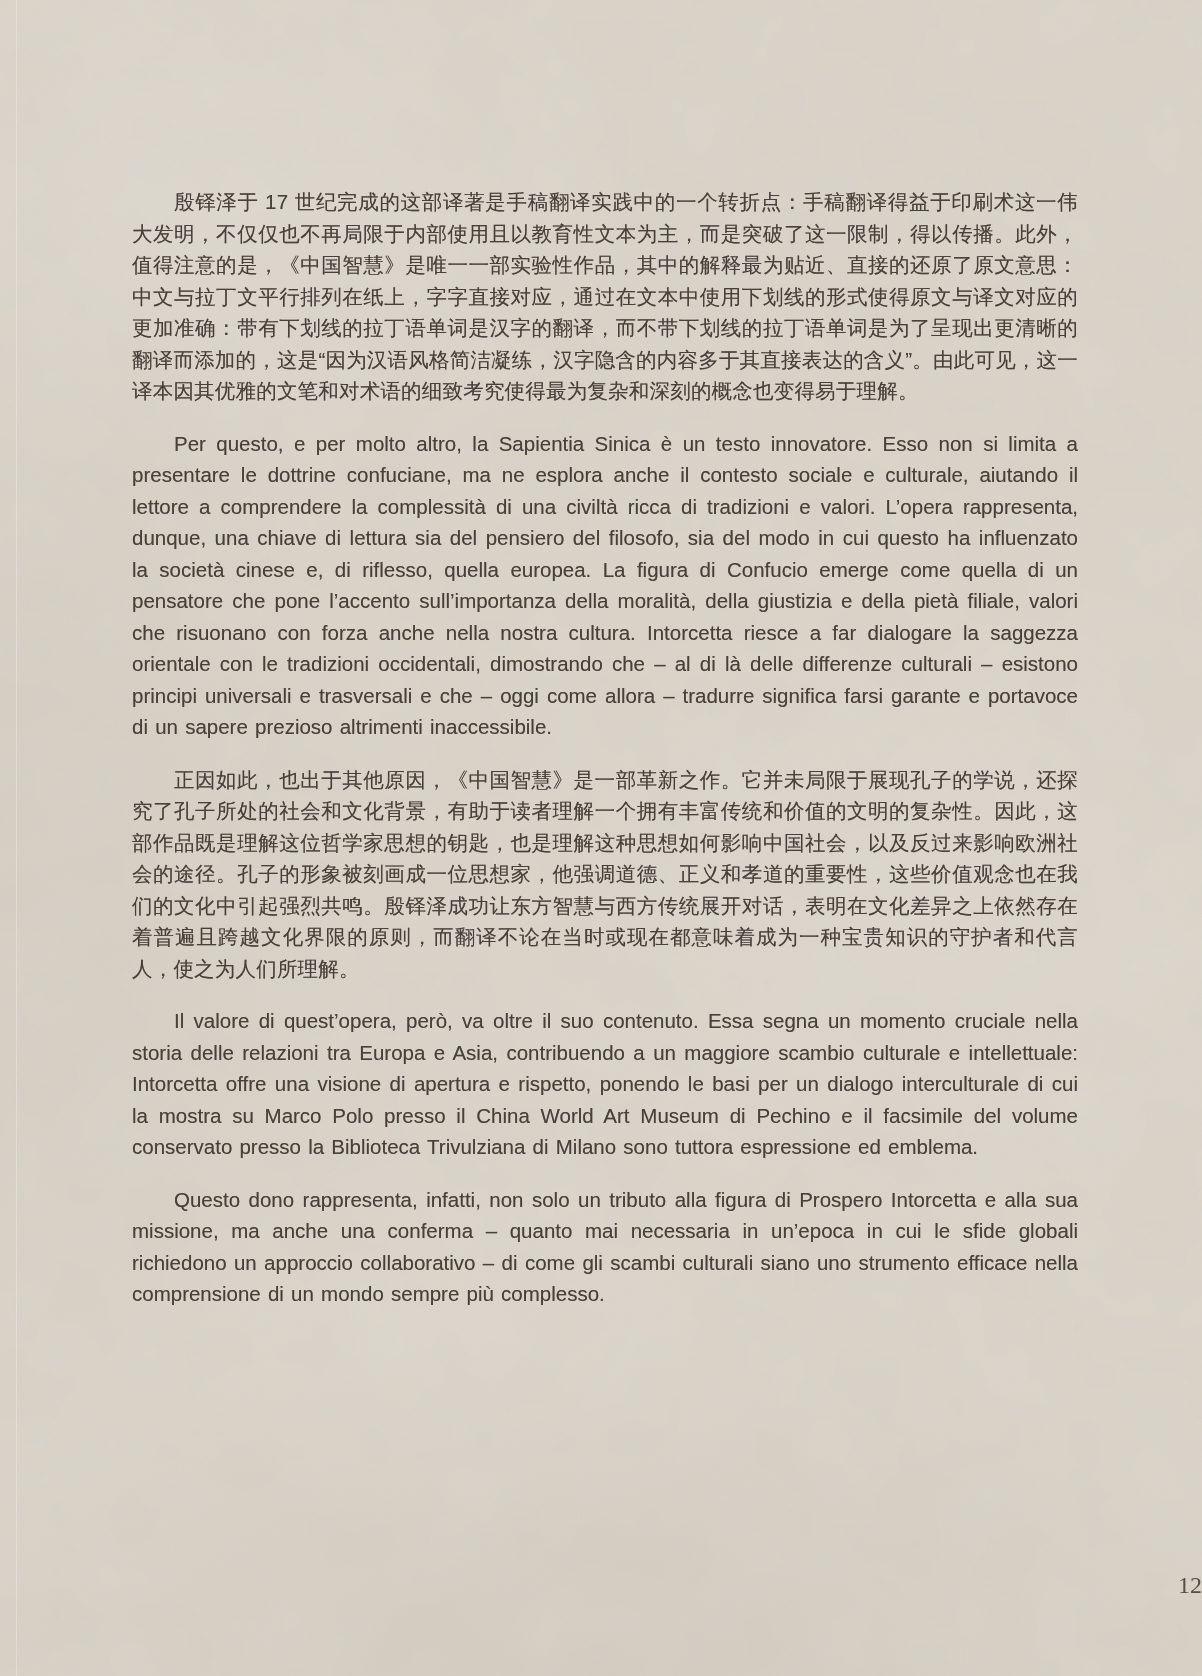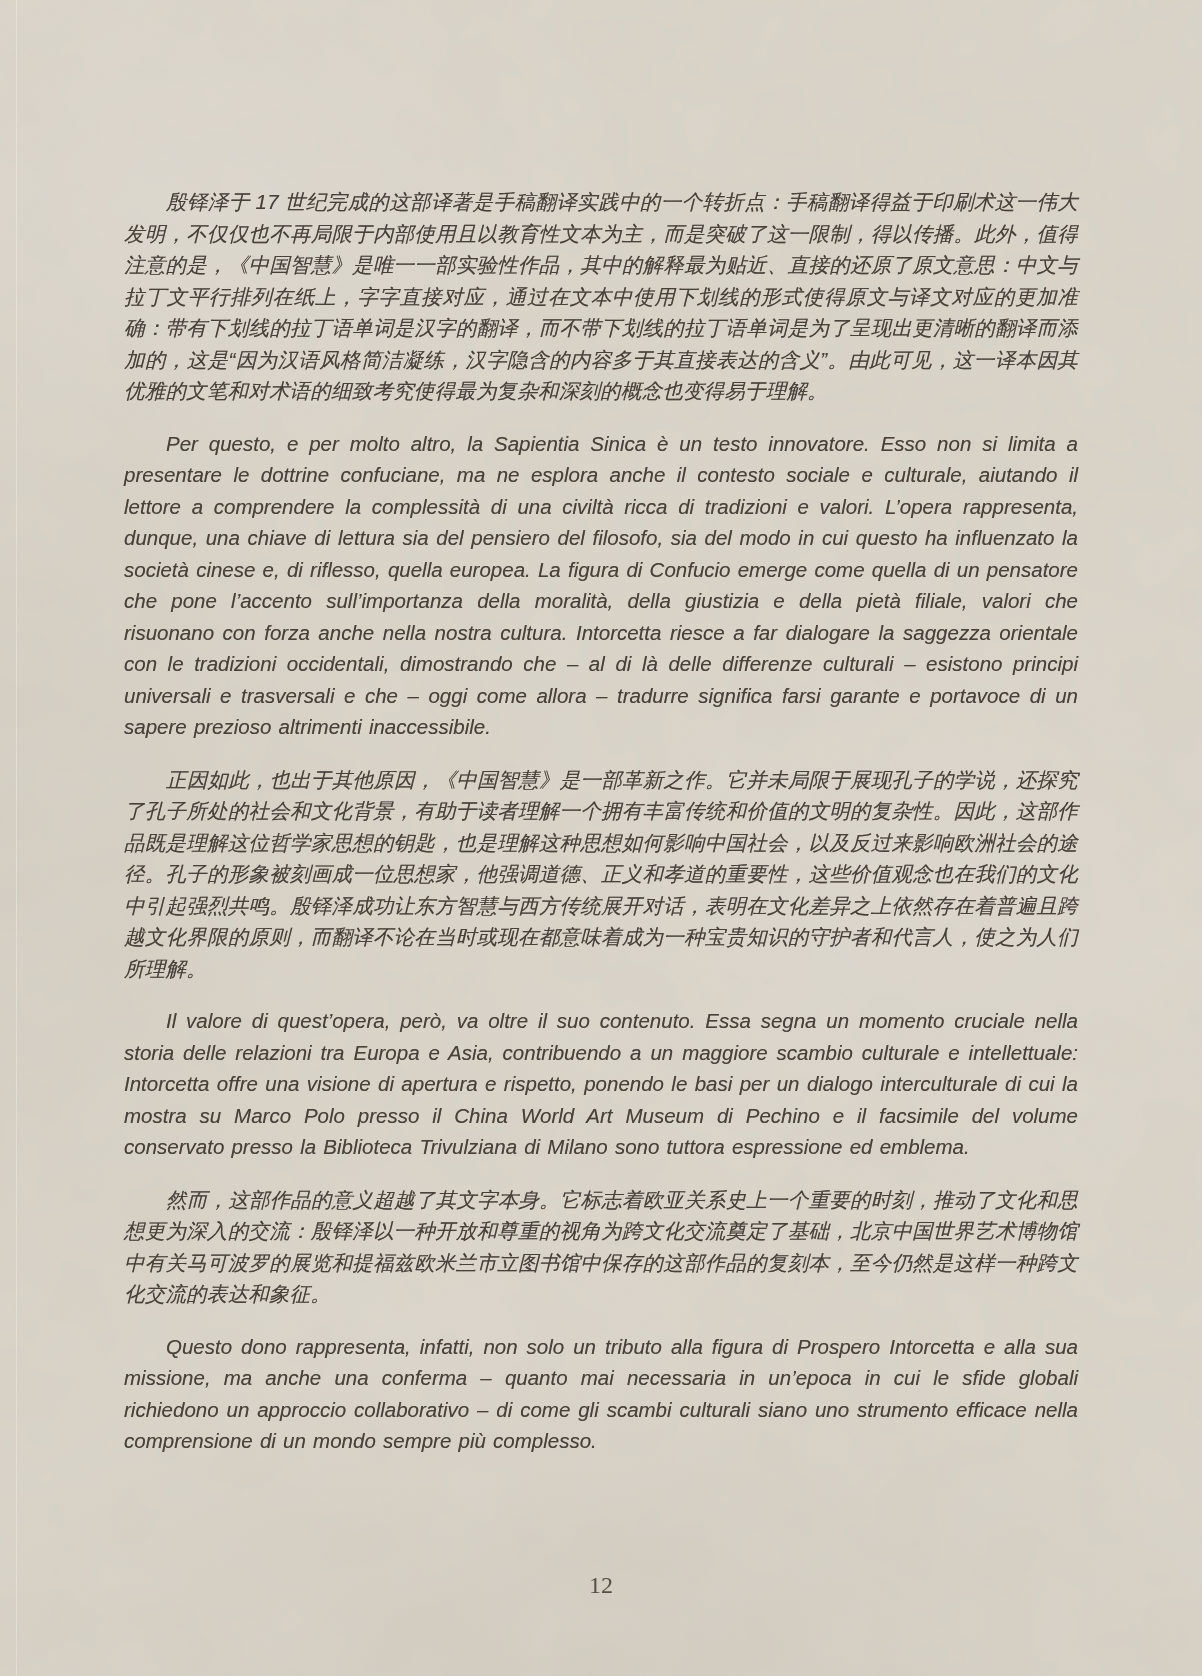--- a/index.html
+++ b/index.html
@@ -34,41 +34,40 @@
     background: rgba(255,255,255,0.30);
     pointer-events: none;
   }
   .text-block {
     position: absolute;
     left: 124px;
     top: 186px;
     width: 954px;
   }
   .para {
-    margin: 0 0 21px 0;
+    margin: 0 0 21px 8px;
     font-size: 20.5px;
     line-height: 31.5px;
     color: #474139;
     text-align: justify;
     text-indent: 42px;
     text-shadow: 0 0 0.4px rgba(71,65,57,0.45);
-    font-style: italic;
   }
   .para.zh {
     letter-spacing: 0.2px;
   }
   .para.it {
     word-spacing: 1.5px;
   }
   .page-number {
     position: absolute;
     top: 1572px;
     left: 0;
     width: 100%;
-    text-align: center;
+    text-align: right;
     font-family: "Liberation Serif", serif;
     font-size: 24px;
     color: #554f46;
   }
 </style>
 </head>
 <body>
 
 <div>
 
@@ -87,19 +86,18 @@
     <rect width="1202" height="1676" filter="url(#fineGrain)"></rect>
   </svg>
 
   <div class="fold-line"></div>
 
   <main class="text-block">
     <p class="para zh">殷铎泽于 17 世纪完成的这部译著是手稿翻译实践中的一个转折点：手稿翻译得益于印刷术这一伟大发明，不仅仅也不再局限于内部使用且以教育性文本为主，而是突破了这一限制，得以传播。此外，值得注意的是，《中国智慧》是唯一一部实验性作品，其中的解释最为贴近、直接的还原了原文意思：中文与拉丁文平行排列在纸上，字字直接对应，通过在文本中使用下划线的形式使得原文与译文对应的更加准确：带有下划线的拉丁语单词是汉字的翻译，而不带下划线的拉丁语单词是为了呈现出更清晰的翻译而添加的，这是“因为汉语风格简洁凝练，汉字隐含的内容多于其直接表达的含义”。由此可见，这一译本因其优雅的文笔和对术语的细致考究使得最为复杂和深刻的概念也变得易于理解。</p>
     <p class="para it">Per questo, e per molto altro, la Sapientia Sinica è un testo innovatore. Esso non si limita a presentare le dottrine confuciane, ma ne esplora anche il contesto sociale e culturale, aiutando il lettore a comprendere la complessità di una civiltà ricca di tradizioni e valori. L’opera rappresenta, dunque, una chiave di lettura sia del pensiero del filosofo, sia del modo in cui questo ha influenzato la società cinese e, di riflesso, quella europea. La figura di Confucio emerge come quella di un pensatore che pone l’accento sull’importanza della moralità, della giustizia e della pietà filiale, valori che risuonano con forza anche nella nostra cultura. Intorcetta riesce a far dialogare la saggezza orientale con le tradizioni occidentali, dimostrando che – al di là delle differenze culturali – esistono principi universali e trasversali e che – oggi come allora – tradurre significa farsi garante e portavoce di un sapere prezioso altrimenti inaccessibile.</p>
     <p class="para zh">正因如此，也出于其他原因，《中国智慧》是一部革新之作。它并未局限于展现孔子的学说，还探究了孔子所处的社会和文化背景，有助于读者理解一个拥有丰富传统和价值的文明的复杂性。因此，这部作品既是理解这位哲学家思想的钥匙，也是理解这种思想如何影响中国社会，以及反过来影响欧洲社会的途径。孔子的形象被刻画成一位思想家，他强调道德、正义和孝道的重要性，这些价值观念也在我们的文化中引起强烈共鸣。殷铎泽成功让东方智慧与西方传统展开对话，表明在文化差异之上依然存在着普遍且跨越文化界限的原则，而翻译不论在当时或现在都意味着成为一种宝贵知识的守护者和代言人，使之为人们所理解。</p>
     <p class="para it">Il valore di quest’opera, però, va oltre il suo contenuto. Essa segna un momento cruciale nella storia delle relazioni tra Europa e Asia, contribuendo a un maggiore scambio culturale e intellettuale: Intorcetta offre una visione di apertura e rispetto, ponendo le basi per un dialogo interculturale di cui la mostra su Marco Polo presso il China World Art Museum di Pechino e il facsimile del volume conservato presso la Biblioteca Trivulziana di Milano sono tuttora espressione ed emblema.</p>
-    <p class="para zh">然而，这部作品的意义超越了其文字本身。它标志着欧亚关系史上一个重要的时刻，推动了文化和思想更为深入的交流：殷铎泽以一种开放和尊重的视角为跨文化交流奠定了基础，北京中国世界艺术博物馆中有关马可波罗的展览和提福兹欧米兰市立图书馆中保存的这部作品的复刻本，至今仍然是这样一种跨文化交流的表达和象征。</p>
     <p class="para it">Questo dono rappresenta, infatti, non solo un tributo alla figura di Prospero Intorcetta e alla sua missione, ma anche una conferma – quanto mai necessaria in un’epoca in cui le sfide globali richiedono un approccio collaborativo – di come gli scambi culturali siano uno strumento efficace nella comprensione di un mondo sempre più complesso.</p>
   </main>
 
   <div class="page-number">12</div>
 
 </div>
 
 </body></html>

